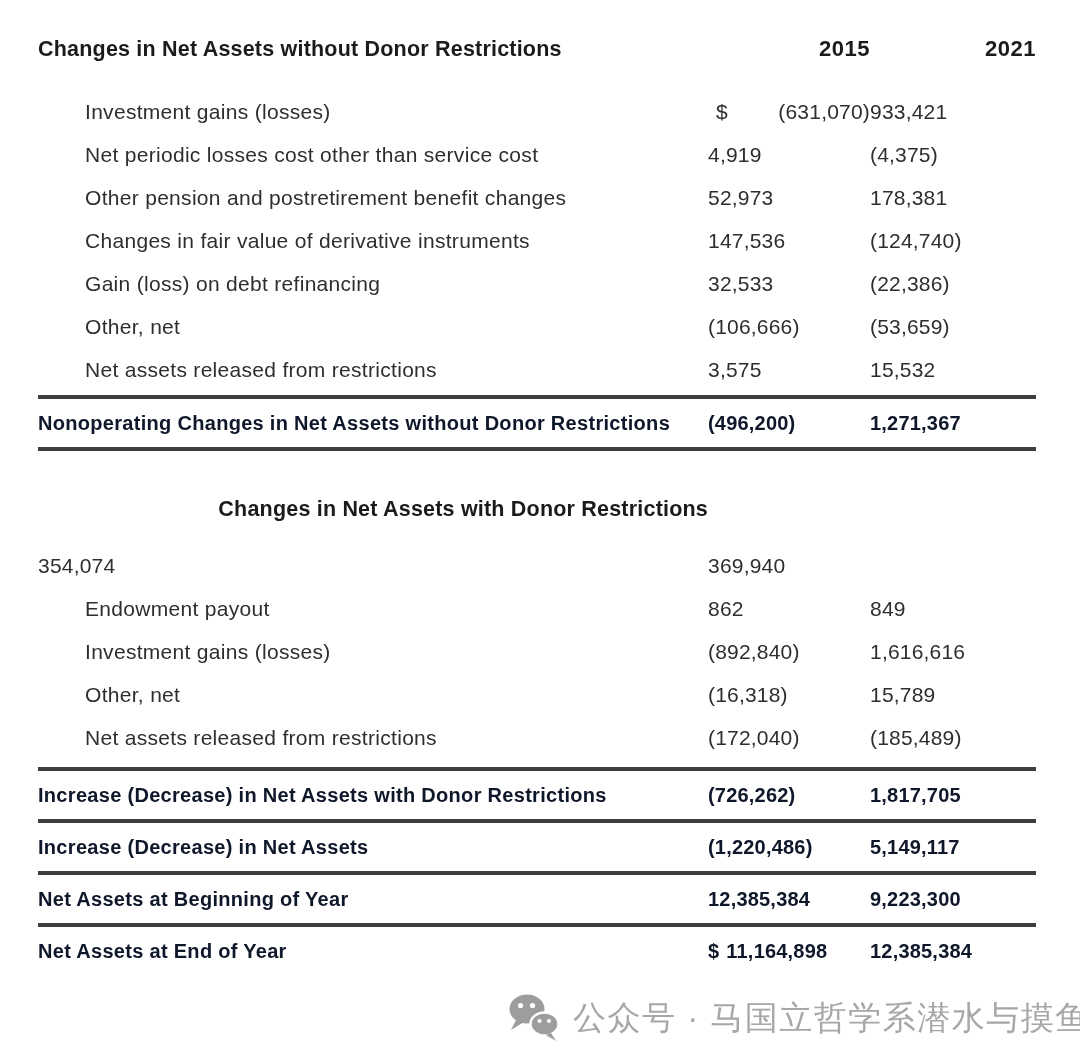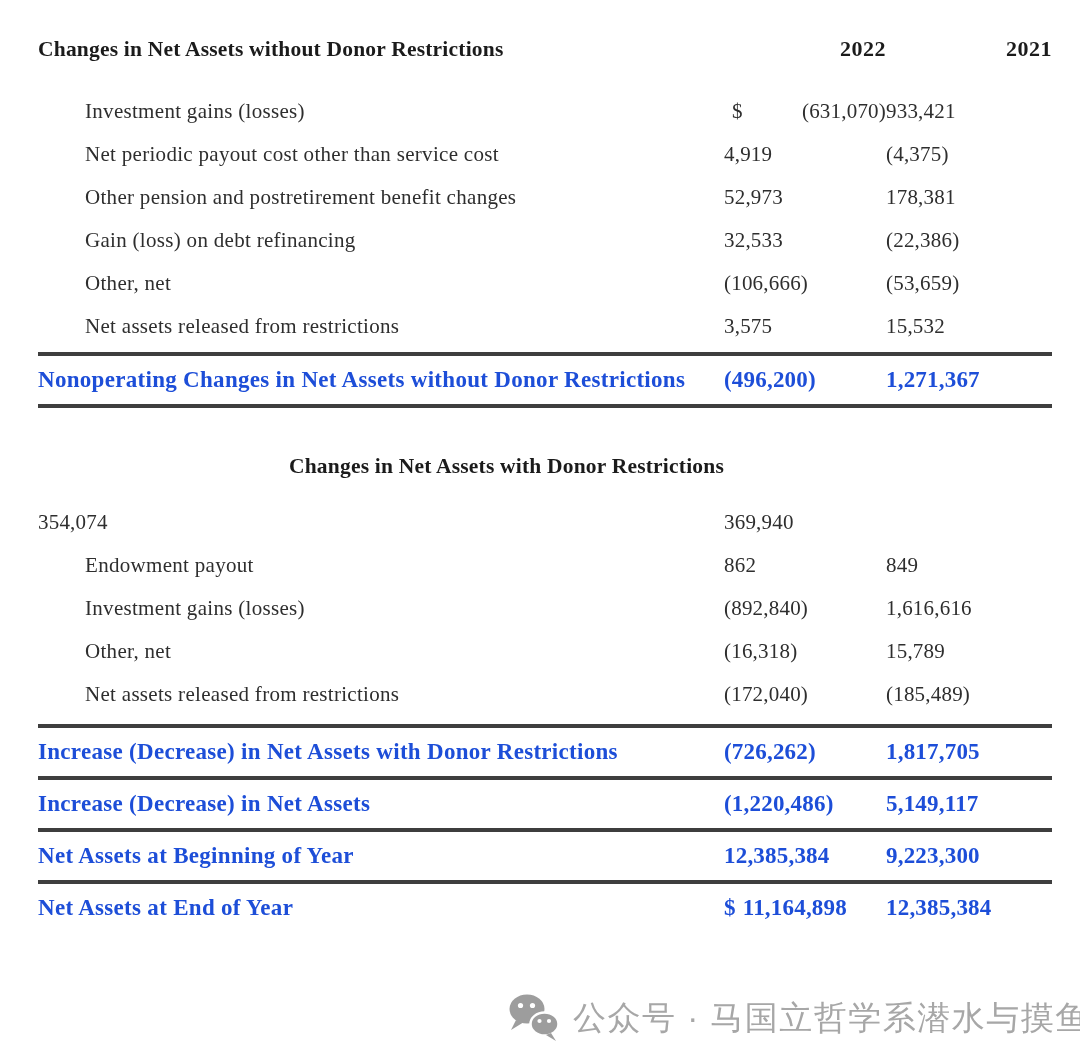--- a/index.html
+++ b/index.html
@@ -6,23 +6,22 @@
   html,body { margin:0; padding:0; }
   body {
     width:1080px; height:1063px;
     background:#ffffff;
     font-family:"Liberation Sans","DejaVu Sans",sans-serif;
     position:relative;
     overflow:hidden;
   }
   .sheet {
     position:absolute; inset:0;
-    padding:36px 28px 0 38px;
+    padding:36px 44px 0 38px;
     z-index:1;
-    font-family:Liberation Serif, serif;
   }
   .row {
     display:grid;
     grid-template-columns:1fr 162px 166px;
     align-items:center;
   }
   .hdr-row { height:26px; margin-bottom:28px; }
   .hdr-row2 { height:26px; margin-bottom:22px;text-align:right; }
   .section-title {
     font-weight:bold; font-size:21.5px; color:#1b1b1b;
@@ -40,21 +39,21 @@
   .indent { padding-left:47px; }
   .val {
     display:flex; justify-content:flex-start; align-items:center;
     font-size:21px; color:#2e2e2e; letter-spacing:.2px;
     white-space:nowrap;
   }
   .val.spread { justify-content:space-between; padding-left:8px; }
   .val .cur-inline { margin-right:7px; }
   .total { height:48px; }
   .total .label, .total .val {
-    font-weight:bold; color:#1d4ed8; font-size:23px;
+    font-weight:bold; color:#0f172a; font-size:20px;
   }
   .rule {
     height:2px;
     border-top:2px solid #3e3e3e;
     border-bottom:2px solid #3e3e3e;
   }
   .mt4 { margin-top:4px; }
   .mt8 { margin-top:8px; }
   .spacer45 { height:45px; }
   .watermark {
@@ -71,50 +70,59 @@
   }
   .wm-icon { flex:0 0 auto; }
 </style>
 </head>
 <body>
 
 <div class="sheet">
 
   <div class="row hdr-row">
     <div class="section-title">Changes in Net Assets without Donor Restrictions</div>
-    <div class="year">2022</div>
+    <div class="year">2015</div>
     <div class="year">2021</div>
   </div>
 
   <div class="row item">
     <div class="label indent">Investment gains (losses)</div>
     <div class="val spread">
         <span>$</span>
         <span>(631,070)</span>
       </div>
     <div class="val">
         <span>933,421</span>
       </div>
   </div>
   <div class="row item">
-    <div class="label indent">Net periodic payout cost other than service cost</div>
+    <div class="label indent">Net periodic losses cost other than service cost</div>
     <div class="val">
         <span>4,919</span>
       </div>
     <div class="val">
         <span>(4,375)</span>
       </div>
   </div>
   <div class="row item">
     <div class="label indent">Other pension and postretirement benefit changes</div>
     <div class="val">
         <span>52,973</span>
       </div>
     <div class="val">
         <span>178,381</span>
+      </div>
+  </div>
+  <div class="row item">
+    <div class="label indent">Changes in fair value of derivative instruments</div>
+    <div class="val">
+        <span>147,536</span>
+      </div>
+    <div class="val">
+        <span>(124,740)</span>
       </div>
   </div>
   <div class="row item">
     <div class="label indent">Gain (loss) on debt refinancing</div>
     <div class="val">
         <span>32,533</span>
       </div>
     <div class="val">
         <span>(22,386)</span>
       </div>

